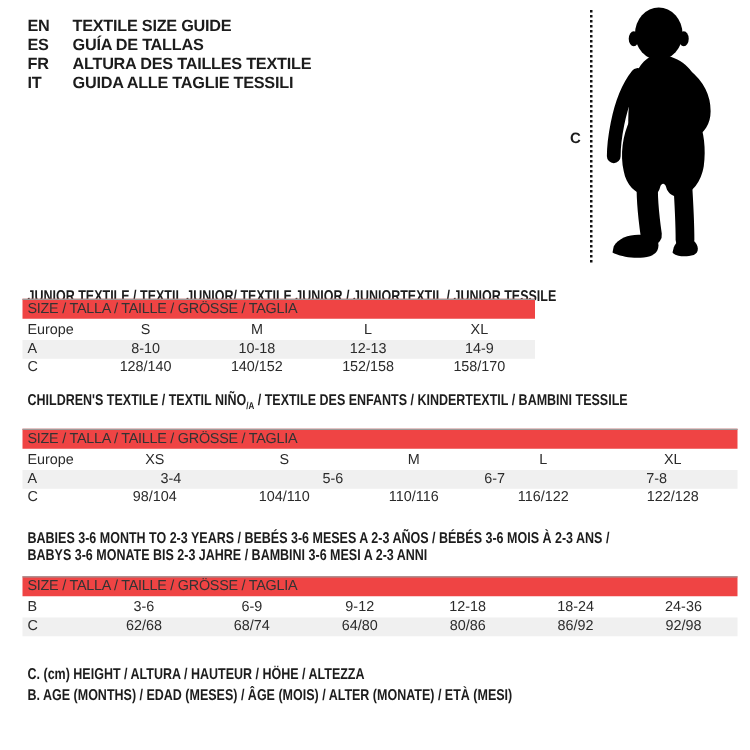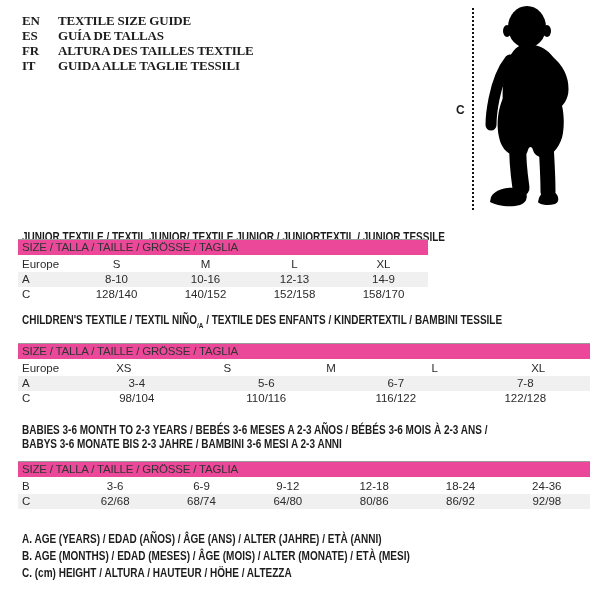--- a/index.html
+++ b/index.html
@@ -3,32 +3,32 @@
 <meta charset="utf-8">
 <style>
   html,body{margin:0;padding:0;}
   body{
     width:600px;height:600px;position:relative;background:#ffffff;
     font-family:"Liberation Sans", sans-serif;color:#1c1c1c;overflow:hidden;
   }
   .condensed{display:inline-block;transform:scaleX(0.8);transform-origin:0 50%;white-space:nowrap;}
   
   .lang-block{position:absolute;left:22px;top:13px;}
-  .lang-row{display:flex;height:15px;line-height:15px;font-weight:bold;font-size:13px;letter-spacing:-0.2px;font-family:Liberation Serif, serif;}
+  .lang-row{display:flex;height:15px;line-height:15px;font-weight:bold;font-size:13px;letter-spacing:-0.2px;}
   .lang-code{width:36px;}
   
   .height-line{position:absolute;left:472px;top:8px;height:202px;width:0;border-left:2.5px dotted #111;}
   .height-label{position:absolute;left:456px;top:103px;font-size:12px;font-weight:bold;}
   .figure-svg{position:absolute;left:482px;top:4px;}
   
   .section-title{position:absolute;left:22px;font-size:12.5px;font-weight:bold;white-space:nowrap;}
   .section-title sub{font-size:8px;}
   
   .size-table{position:absolute;left:18px;font-size:11.5px;color:#2b2b2b;}
-  .size-head{height:15px;line-height:15px;background:#ec4899;border-top:1px solid #9a9a9a;
+  .size-head{height:15px;line-height:15px;background:#ef4444;border-top:1px solid #9a9a9a;
              padding-left:4px;margin-bottom:2px;letter-spacing:-0.2px;color:#333;}
   .trow{display:flex;height:15px;line-height:15px;}
   .trow.alt{background:#f0f0f0;}
   .tlabel{width:50px;padding-left:4px;}
   .tcell{flex:1;text-align:center;}
   
   .footnotes{position:absolute;left:22px;top:531px;}
   .footnote{height:17px;line-height:17px;font-size:12.5px;font-weight:bold;}
 </style>
 </head>
@@ -81,21 +81,21 @@
   <div class="trow">
     <span class="tlabel">Europe</span>
     <span class="tcell">S</span>
     <span class="tcell">M</span>
     <span class="tcell">L</span>
     <span class="tcell">XL</span>
   </div>
   <div class="trow alt">
     <span class="tlabel">A</span>
     <span class="tcell">8-10</span>
-    <span class="tcell">10-16</span>
+    <span class="tcell">10-18</span>
     <span class="tcell">12-13</span>
     <span class="tcell">14-9</span>
   </div>
   <div class="trow">
     <span class="tlabel">C</span>
     <span class="tcell">128/140</span>
     <span class="tcell">140/152</span>
     <span class="tcell">152/158</span>
     <span class="tcell">158/170</span>
   </div>
@@ -119,20 +119,21 @@
   <div class="trow alt">
     <span class="tlabel">A</span>
     <span class="tcell">3-4</span>
     <span class="tcell">5-6</span>
     <span class="tcell">6-7</span>
     <span class="tcell">7-8</span>
   </div>
   <div class="trow">
     <span class="tlabel">C</span>
     <span class="tcell">98/104</span>
+    <span class="tcell">104/110</span>
     <span class="tcell">110/116</span>
     <span class="tcell">116/122</span>
     <span class="tcell">122/128</span>
   </div>
 </div>
 
 <div class="section-title" style="top:423px">
   <span class="condensed">BABIES 3-6 MONTH TO 2-3 YEARS / BEBÉS 3-6 MESES A 2-3 AÑOS / BÉBÉS 3-6 MOIS À 2-3 ANS /</span><br>
   <span class="condensed">BABYS 3-6 MONATE BIS 2-3 JAHRE / BAMBINI 3-6 MESI A 2-3 ANNI</span>
 </div>
@@ -155,21 +156,18 @@
     <span class="tcell">68/74</span>
     <span class="tcell">64/80</span>
     <span class="tcell">80/86</span>
     <span class="tcell">86/92</span>
     <span class="tcell">92/98</span>
   </div>
 </div>
 
 <div class="footnotes">
   <div class="footnote">
-    <span class="condensed">A. AGE (YEARS) / EDAD (AÑOS) / ÂGE (ANS) / ALTER (JAHRE) / ETÀ (ANNI)</span>
+    <span class="condensed">C. (cm) HEIGHT / ALTURA / HAUTEUR / HÖHE / ALTEZZA</span>
   </div>
   <div class="footnote">
     <span class="condensed">B. AGE (MONTHS) / EDAD (MESES) / ÂGE (MOIS) / ALTER (MONATE) / ETÀ (MESI)</span>
   </div>
-  <div class="footnote">
-    <span class="condensed">C. (cm) HEIGHT / ALTURA / HAUTEUR / HÖHE / ALTEZZA</span>
-  </div>
 </div>
 
 </body></html>

